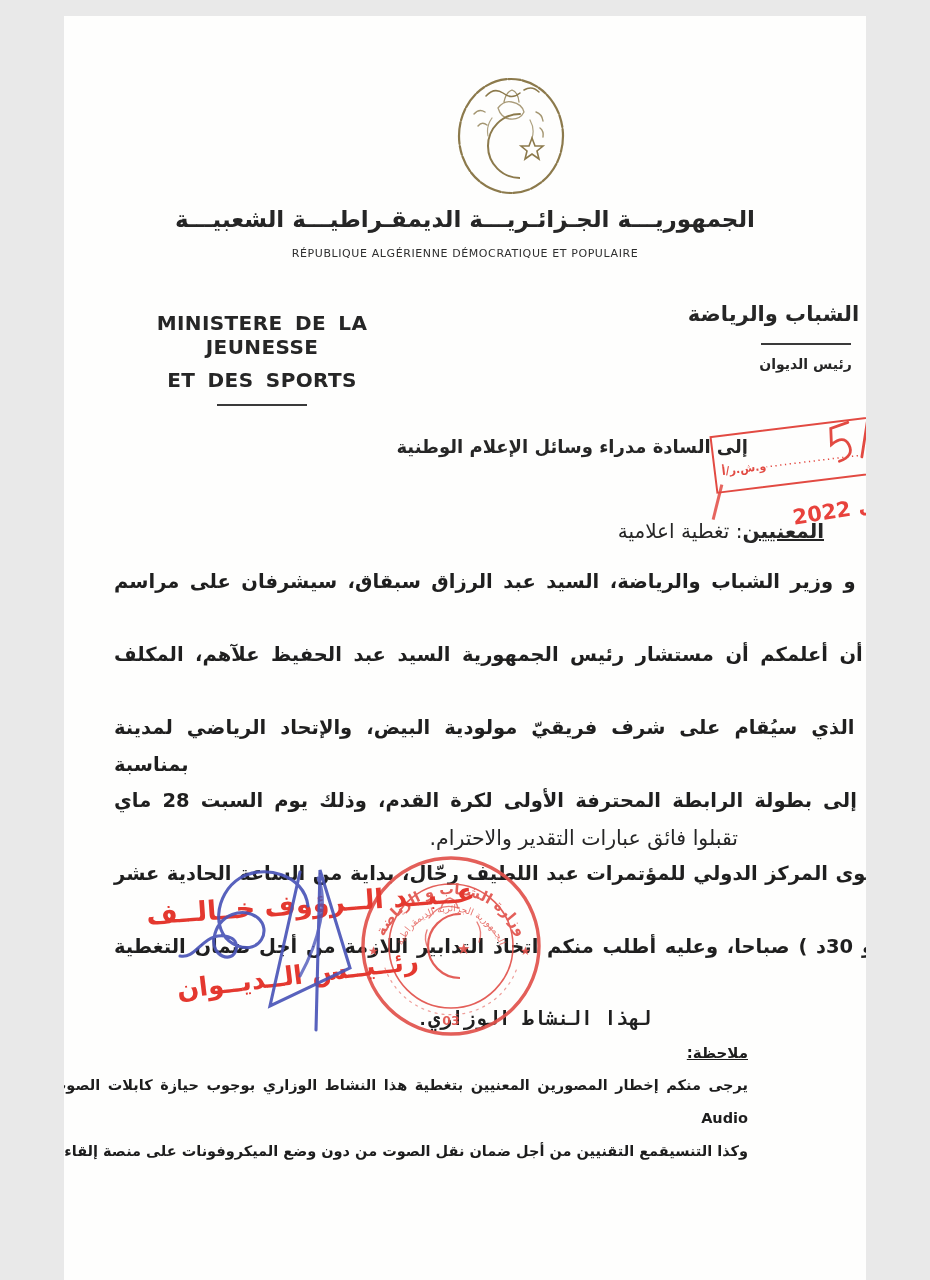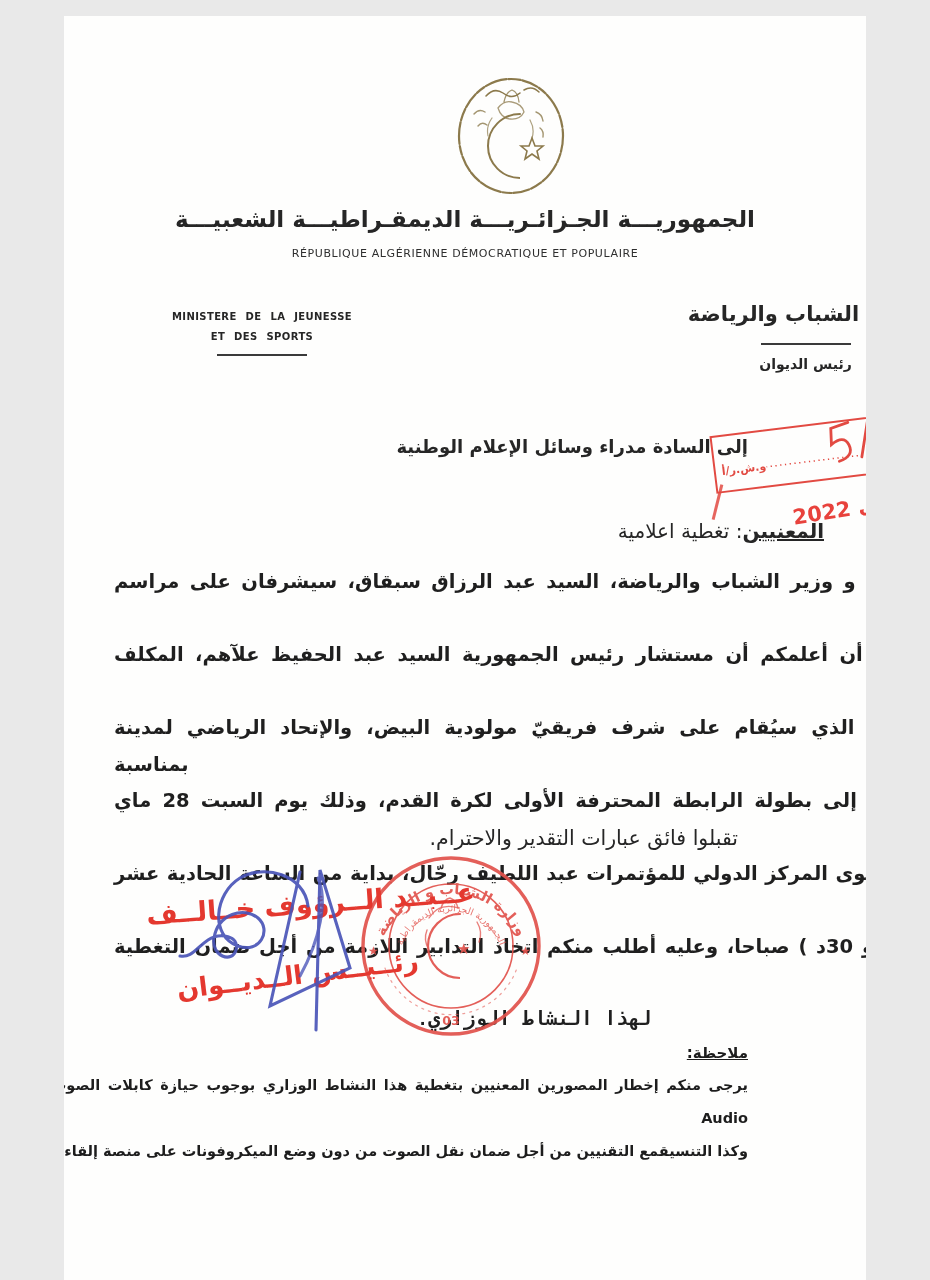--- a/index.html
+++ b/index.html
@@ -10,21 +10,21 @@
     font-family:"DejaVu Sans", sans-serif; color:#262626;
   }
   
   .emblem { position:absolute; left:388px; top:58px; width:118px; height:124px; }
   .rep-ar { position:absolute; left:0; top:190px; width:100%; text-align:center;
             font-size:23px; font-weight:bold; direction:rtl; letter-spacing:0.5px; }
   .rep-fr { position:absolute; left:0; top:231px; width:100%; text-align:center;
             font-size:11px; letter-spacing:0.6px; color:#2e2e2e; }
   
   .min-fr { position:absolute; left:58px; top:295px; width:280px; text-align:center;
-            font-size:10px; font-weight:bold; letter-spacing:0.4px; word-spacing:5px; }
+            font-size:20px; font-weight:bold; letter-spacing:0.4px; word-spacing:5px; }
   .min-fr .l2 { margin-top:9px; }
   .rule { width:90px; border-top:2px solid #3a3a3a; margin:12px auto 0; }
   .chef-fr { position:absolute; left:72px; top:358px; width:250px; text-align:center;
              font-family:"DejaVu Serif", serif; font-style:italic; font-size:26px; color:#222; }
   .min-ar { position:absolute; left:594px; top:286px; width:295px; text-align:center;
             direction:rtl; font-size:21px; font-weight:600; }
   .min-ar .rule { margin-top:17px; }
   .sender-ar { margin-top:11px; font-size:14px; font-weight:bold; }
   
   .num-stamp { position:absolute; left:648px; top:404px; width:264px; height:58px;

